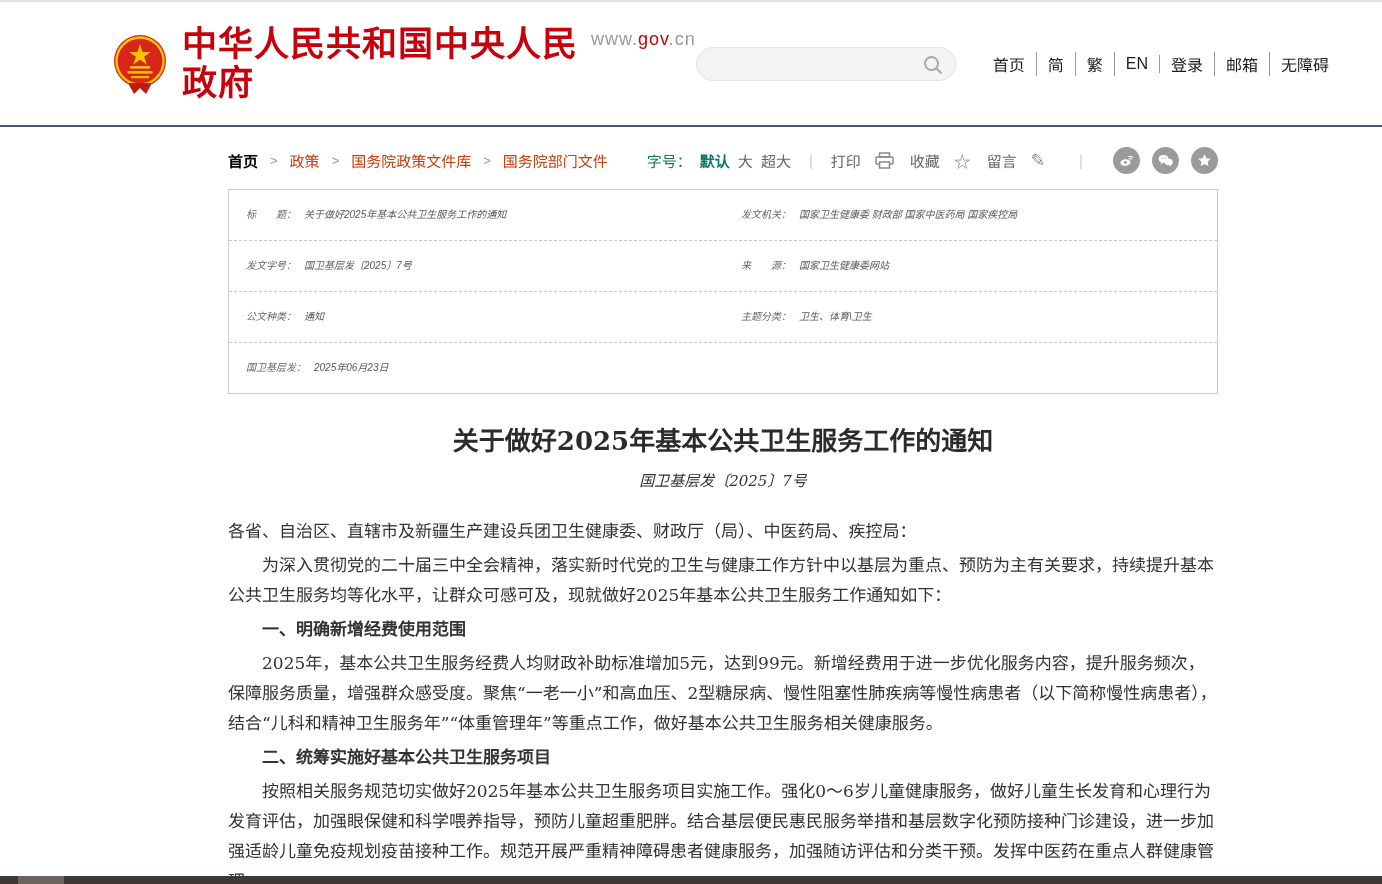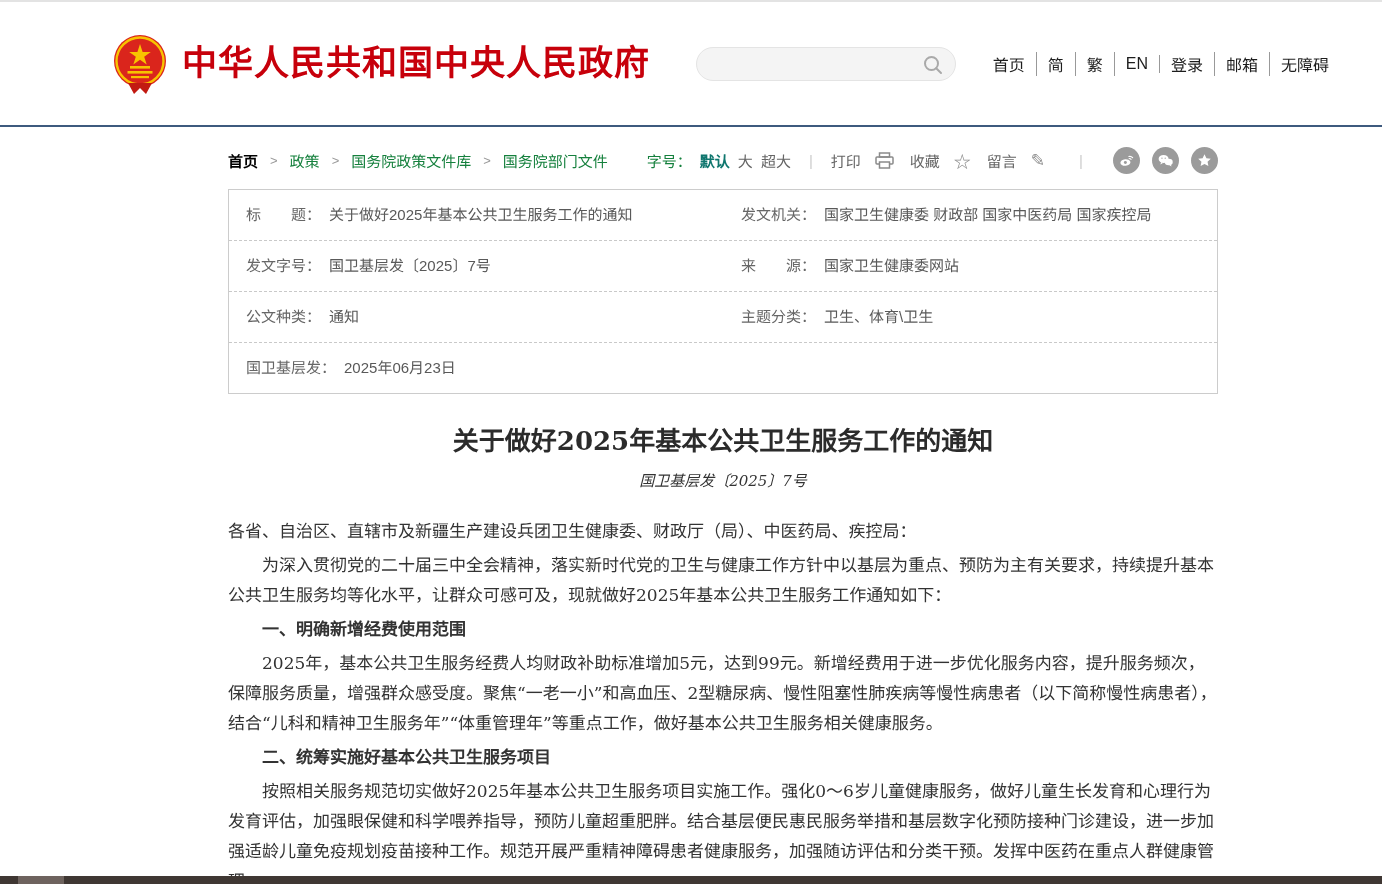--- a/index.html
+++ b/index.html
@@ -26,40 +26,40 @@
   .top-nav a { color:#1d1d1d; text-decoration:none; padding:0 11px; cursor:pointer; white-space:nowrap; }
   .top-nav a:not(:last-child){ border-right:1px solid #999; }
 
   .header-divider { height:2px; background:#3e5a7e; }
 
   
   .container { width:990px; margin-left:228px; }
 
   .crumb-row { display:flex; align-items:center; margin-top:20px; height:26px; }
   .breadcrumb { display:flex; align-items:center; font-size:15px; color:#333; }
-  .breadcrumb a { color:#15803d; text-decoration:none; cursor:pointer; }
+  .breadcrumb a { color:#c2410c; text-decoration:none; cursor:pointer; }
   .breadcrumb .first { font-weight:bold; color:#000; }
   .crumb-sep { color:#999; margin:0 12px; font-size:13px; }
 
   .toolbar { margin-left:auto; display:flex; align-items:center; font-size:15px; color:#666; }
   .fs-label { color:#15803d; }
   .fs-opt { margin-left:8px; cursor:pointer; color:#666; }
   .fs-opt.active { color:#0f766e; font-weight:bold; }
   .tb-sep { color:#ccc; margin:0 18px; }
   .tb-item { display:flex; align-items:center; cursor:pointer; color:#666; margin-right:16px; white-space:nowrap;gap:8px; }
   .tb-item .glyph { margin-left:6px; color:#8a8a8a; font-size:17px; }
   .share-icons { display:flex; align-items:center; }
   .share-circle { width:27px; height:27px; border-radius:50%; background:#9b9b9b;
                   margin-left:12px; cursor:pointer; display:flex; align-items:center; justify-content:center; }
 
   
   .meta-box { margin-top:16px; border:1px solid #ccc; }
   .meta-row { display:grid; grid-template-columns:495px 493px; }
   .meta-row:not(:last-child){ border-bottom:1px dashed #c9c9c9; }
-  .meta-cell { display:flex; padding:15px 0 15px 17px; font-size:15px; line-height:20px; }
+  .meta-cell { display:flex; padding:15px 0 15px 17px; font-size:10px; line-height:20px;font-style:italic; }
   .meta-label { color:#666; white-space:pre; flex:0 0 auto; }
   .meta-value { color:#595959; padding-left:8px; }
 
   
   .doc-title { margin-top:26px; text-align:center; font-family:"DejaVu Serif", serif;
                font-size:26px; font-weight:bold; color:#2b2b2b; }
   .doc-number { margin-top:12px; text-align:center; font-family:"DejaVu Serif", serif;
                 font-style:italic; font-size:15px; color:#333; }
   .doc-body { margin-top:26px; font-family:"DejaVu Serif", serif; font-size:17px;
               color:#333; line-height:30px; }
@@ -86,20 +86,21 @@
         <circle cx="28" cy="28" r="23.5" fill="none" stroke="#f8c300" stroke-width="2.4"></circle>
         <polygon fill="#f8c300" points="28,11 30.6,18.9 38.8,18.9 32.2,23.8 34.7,31.6 28,26.8 21.3,31.6 23.8,23.8 17.2,18.9 25.4,18.9"></polygon>
         <rect x="18" y="33" width="20" height="2.6" fill="#f8c300"></rect>
         <rect x="15.5" y="38" width="25" height="2.6" fill="#f8c300"></rect>
         <rect x="19" y="43" width="18" height="2.2" fill="#f8c300"></rect>
         <path d="M16 50 L22 61 L28 55 L34 61 L40 50 Z" fill="#c21a12"></path>
       </svg>
     </span>
     <span class="site-text">
       <span class="site-title">中华人民共和国中央人民政府</span>
+      <span class="site-url"><span>www.</span><span class="gov">gov</span><span>.cn</span></span>
     </span>
   </div>
 
   <div class="header-right">
     <div class="searchbox">
       <input type="text" value="" style="">
       <span class="search-btn">
         <svg width="22" height="22" viewBox="0 0 22 22">
           <circle cx="9.5" cy="9.5" r="6.5" fill="none" stroke="#a9a9a9" stroke-width="2"></circle>
           <line x1="14.2" y1="14.2" x2="19" y2="19" stroke="#a9a9a9" stroke-width="2" stroke-linecap="round"></line>

